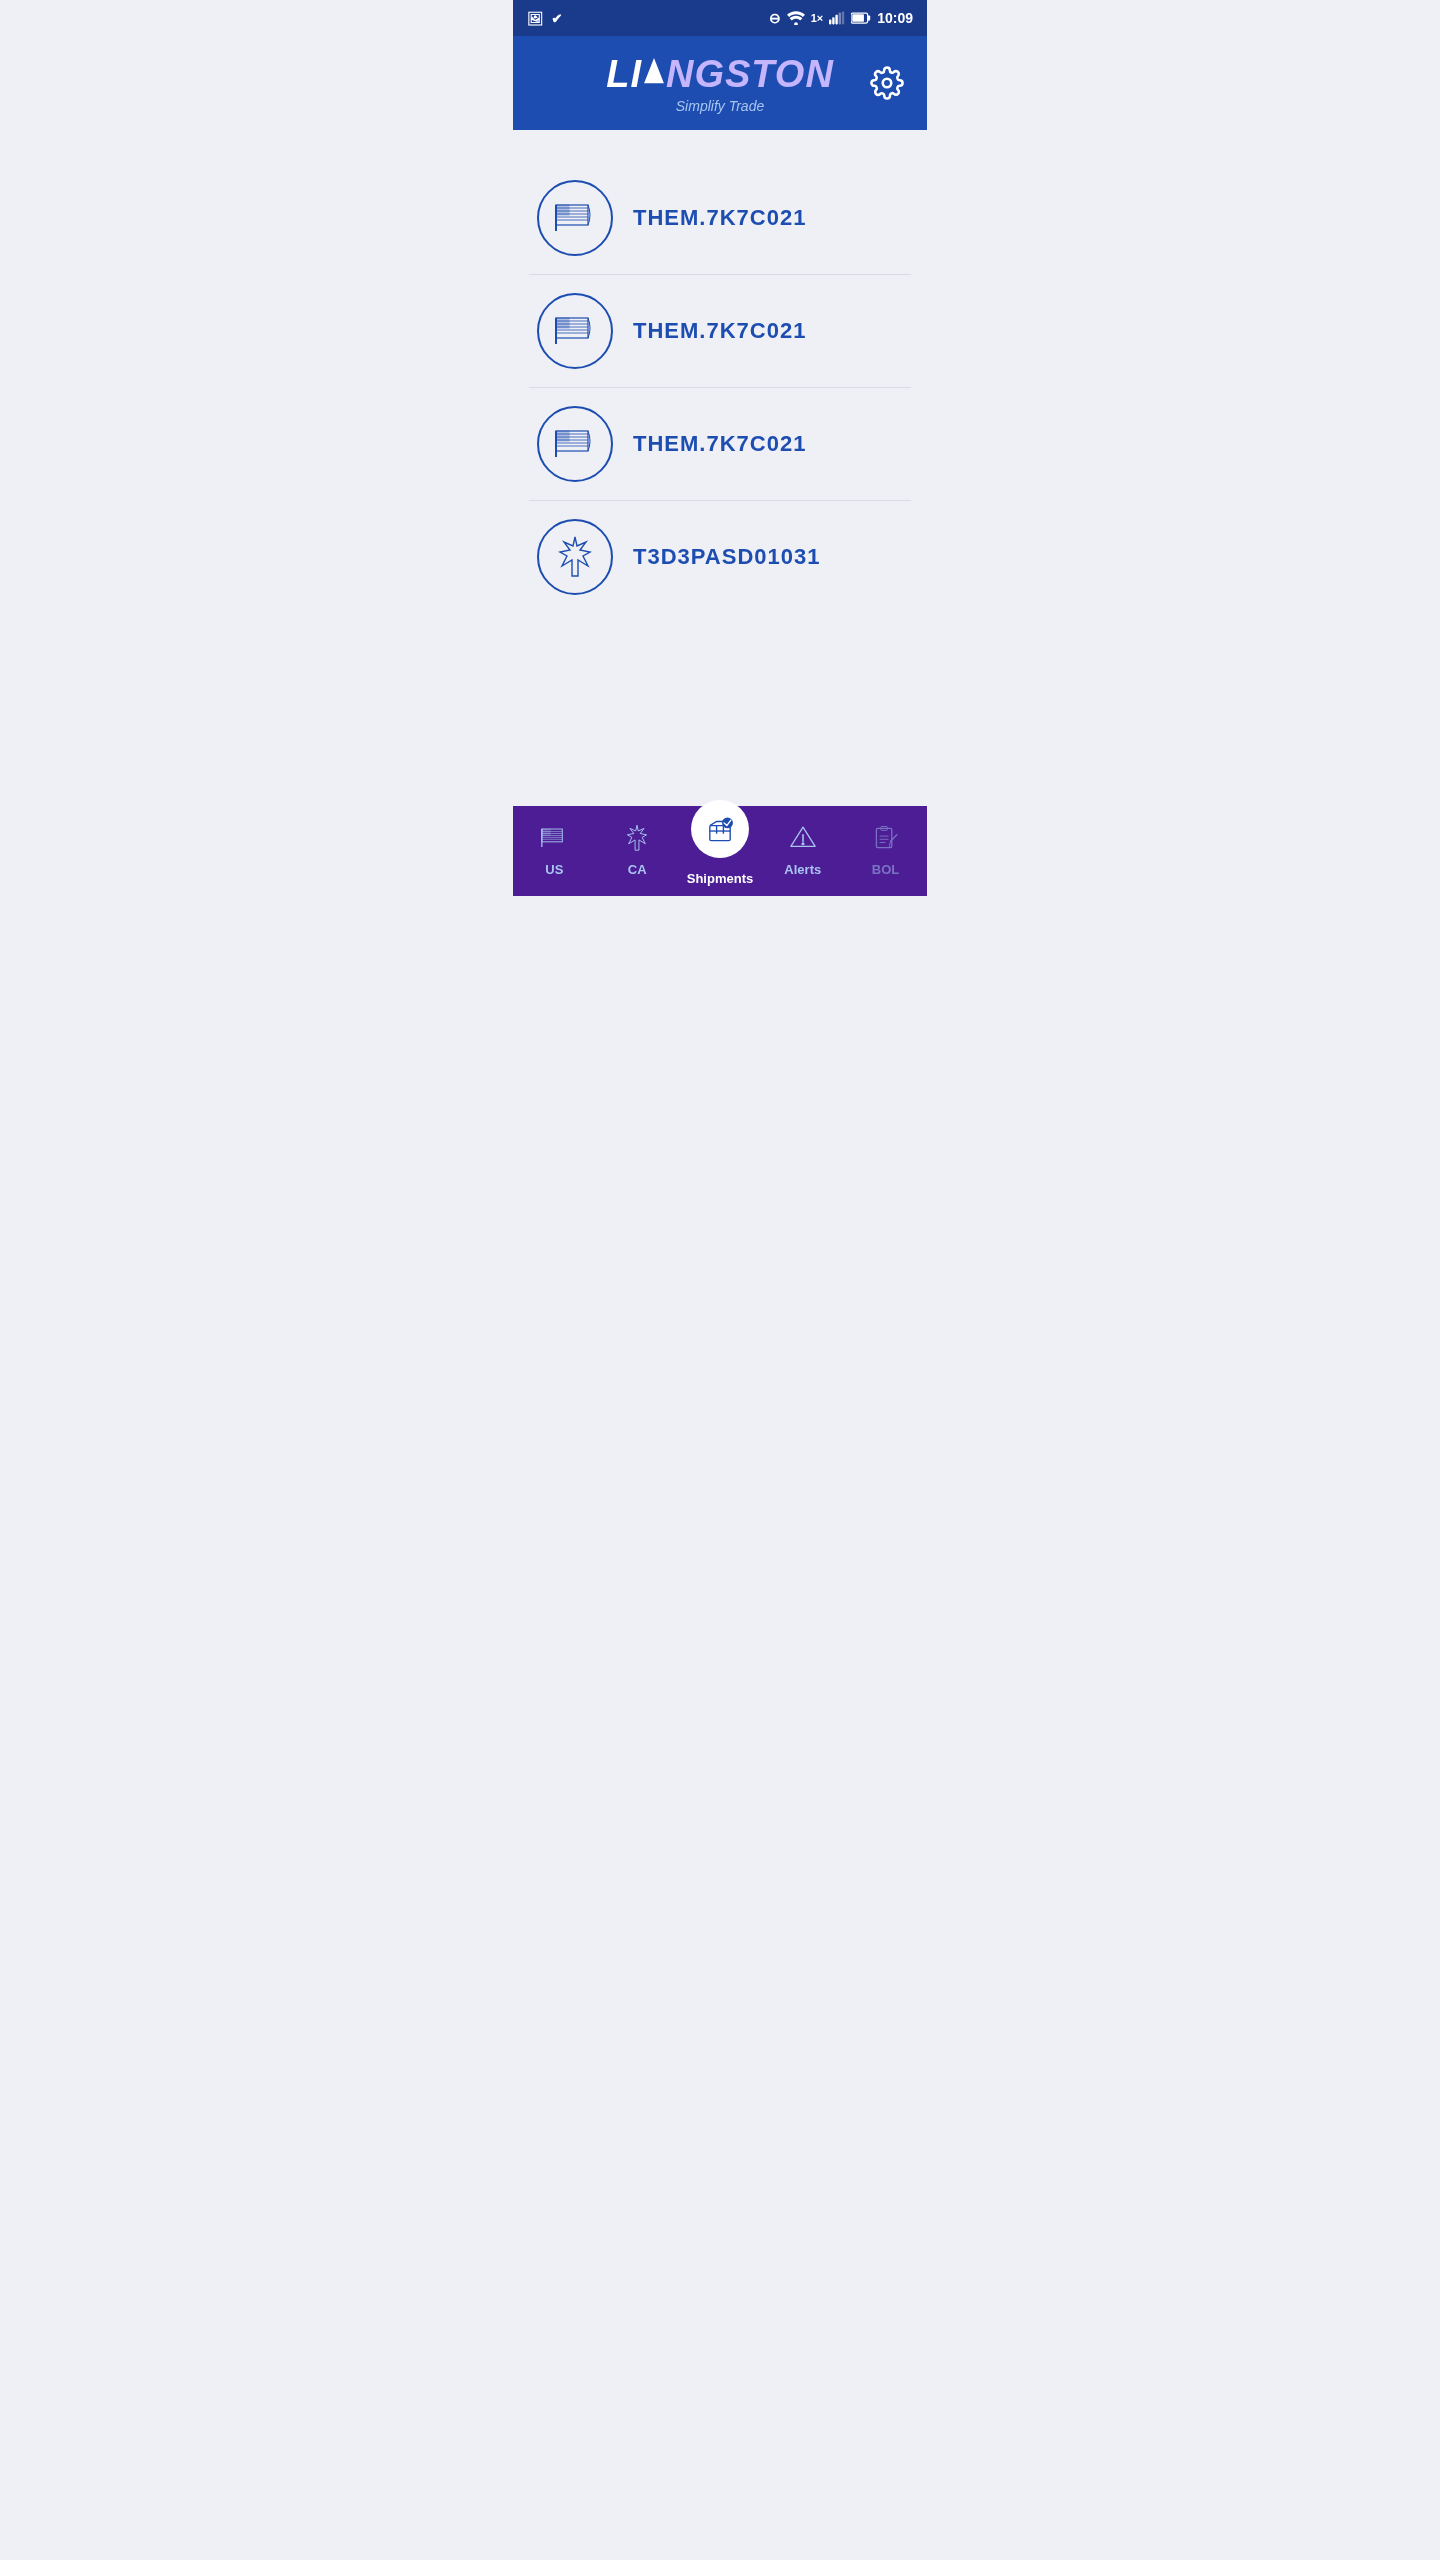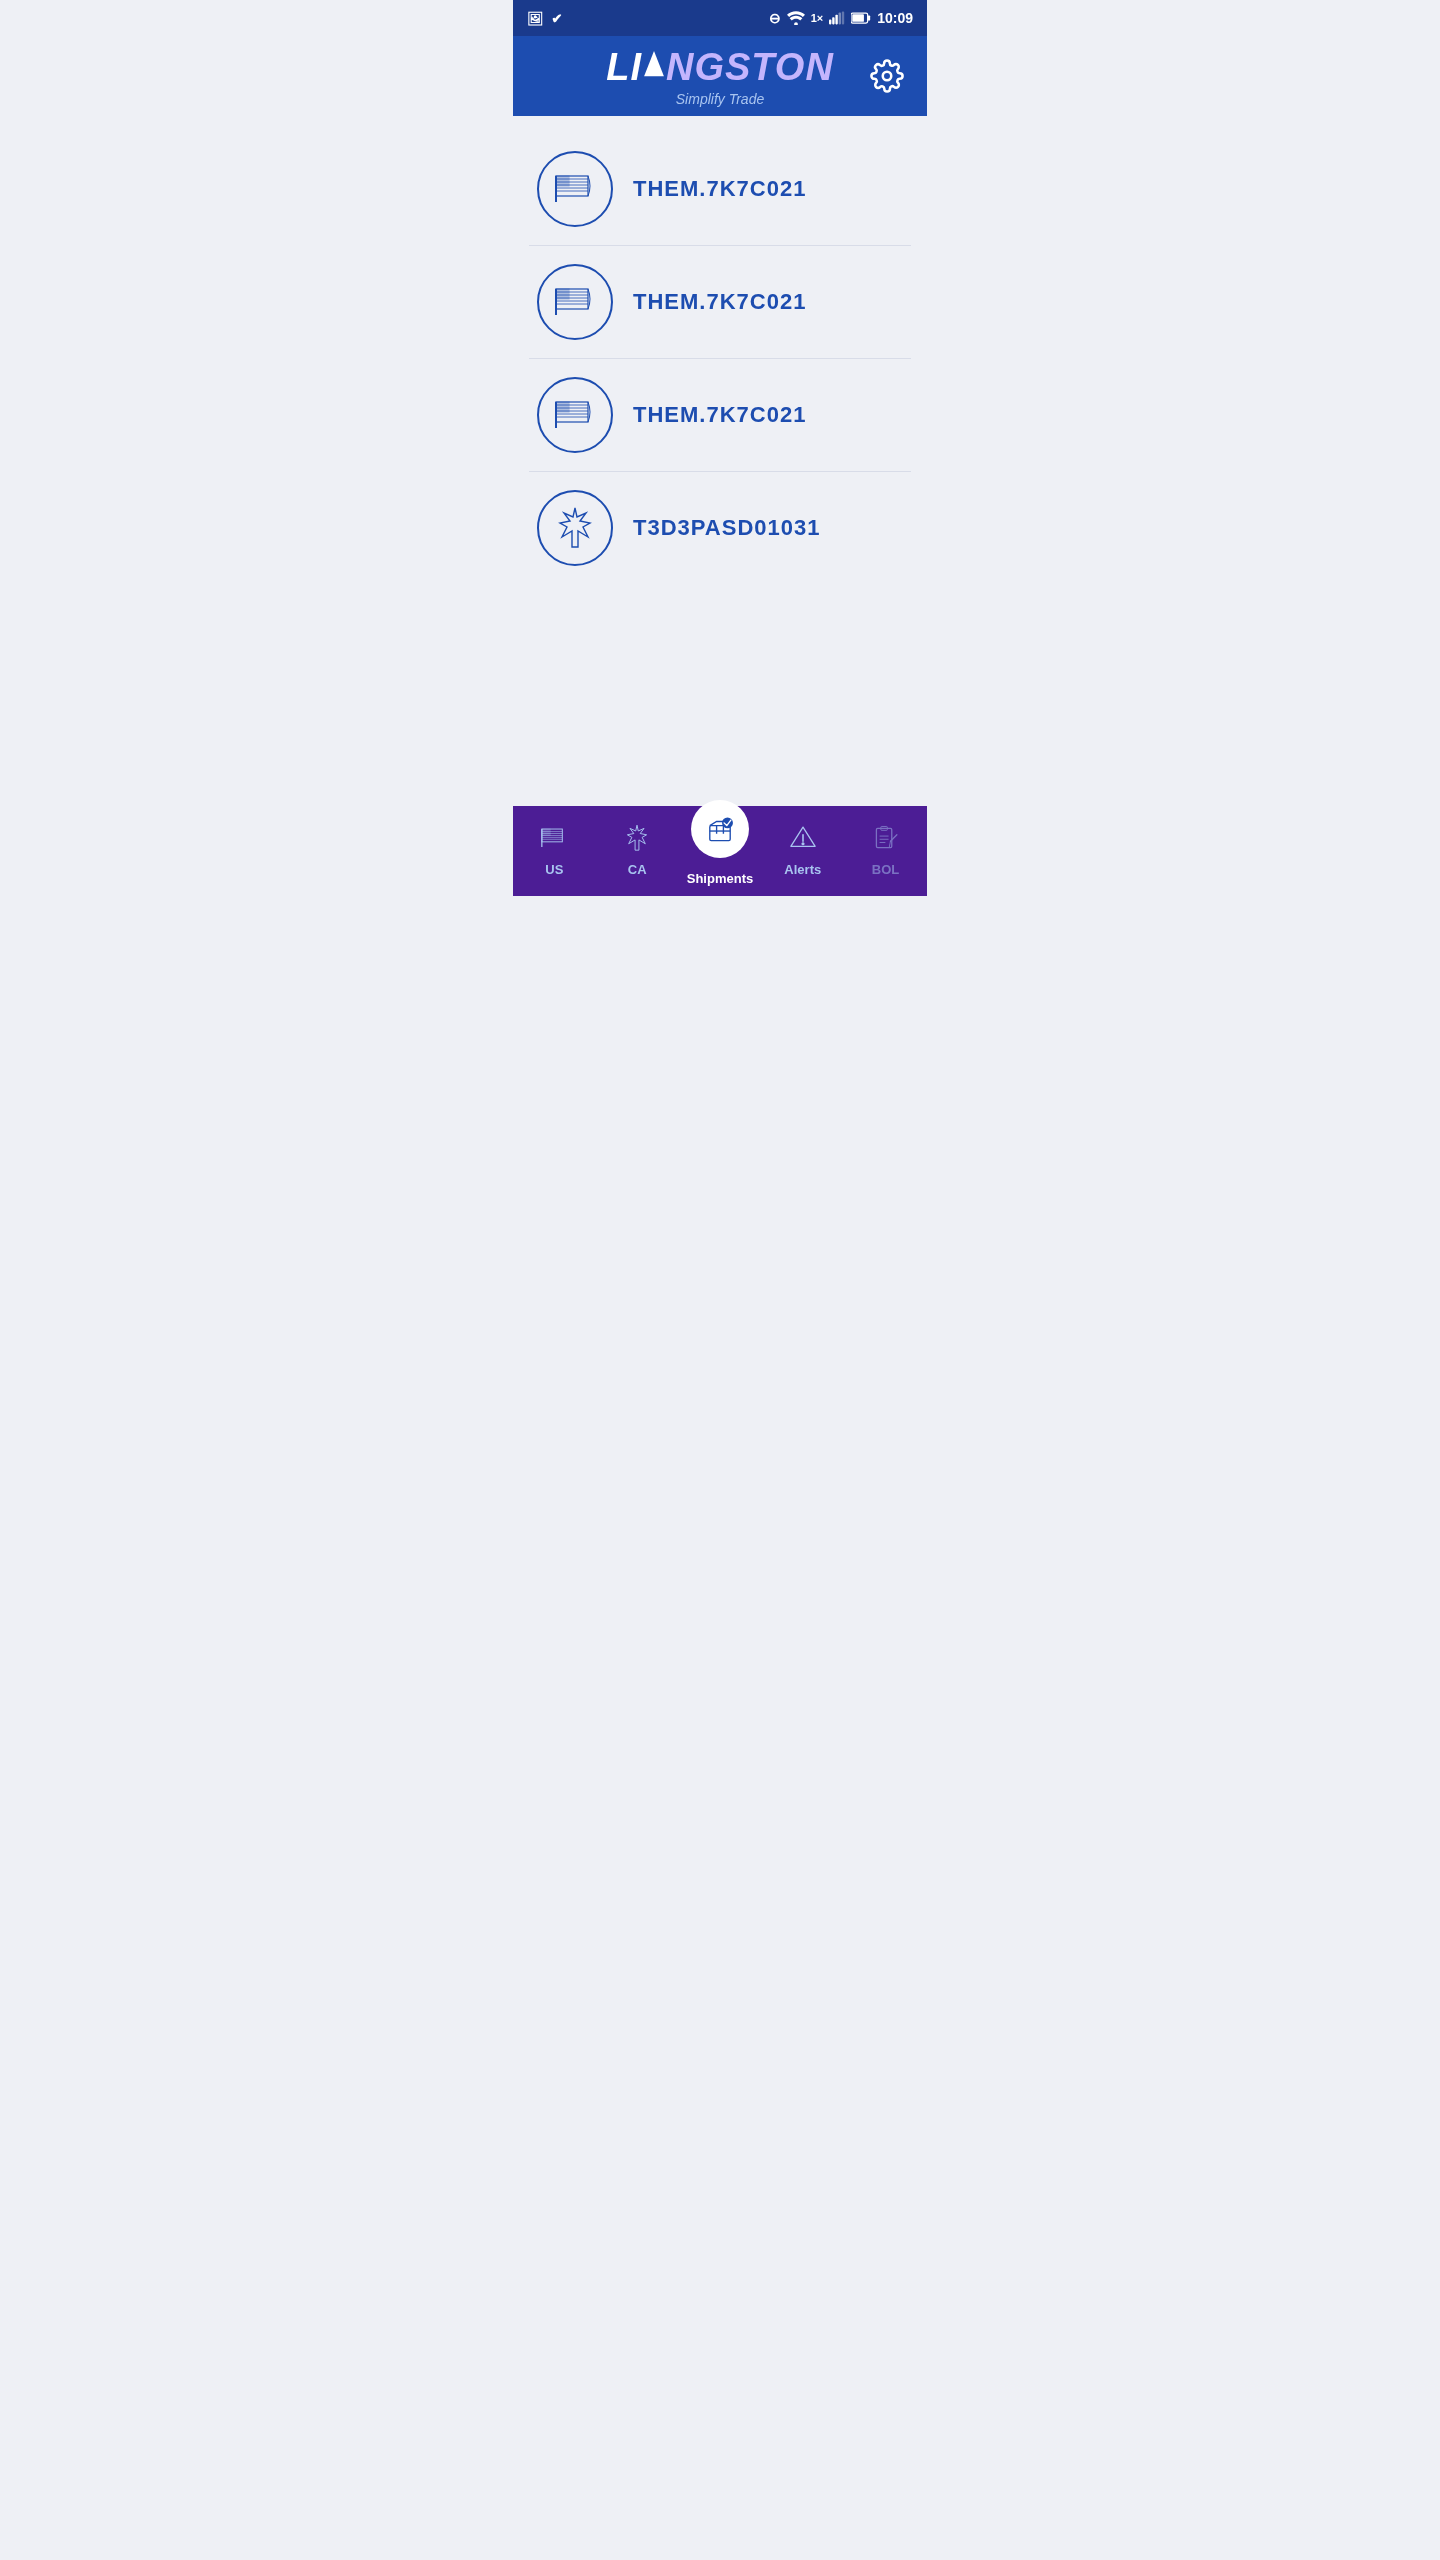--- a/index.html
+++ b/index.html
@@ -42,21 +42,21 @@
     }
 
     
     .header {
       background: #1d4db0;
       display: flex;
       justify-content: center;
       align-items: center;
       padding: 16px 20px;
       position: relative;
-      height: 80px;
+      height: 94px;
     }
     .header-logo {
       display: flex;
       flex-direction: column;
       align-items: center;
     }
     .header-gear {
       position: absolute;
       right: 20px;
       top: 50%;
@@ -69,21 +69,21 @@
       cursor: pointer;
     }
     .header-gear svg {
       width: 34px;
       height: 34px;
     }
 
     
     .main-content {
       flex: 1;
-      padding: 17px 16px;
+      padding: 32px 16px;
       background: #eef0f5;
     }
 
     
     .shipment-list {
       display: flex;
       flex-direction: column;
       gap: 0;
     }
 

